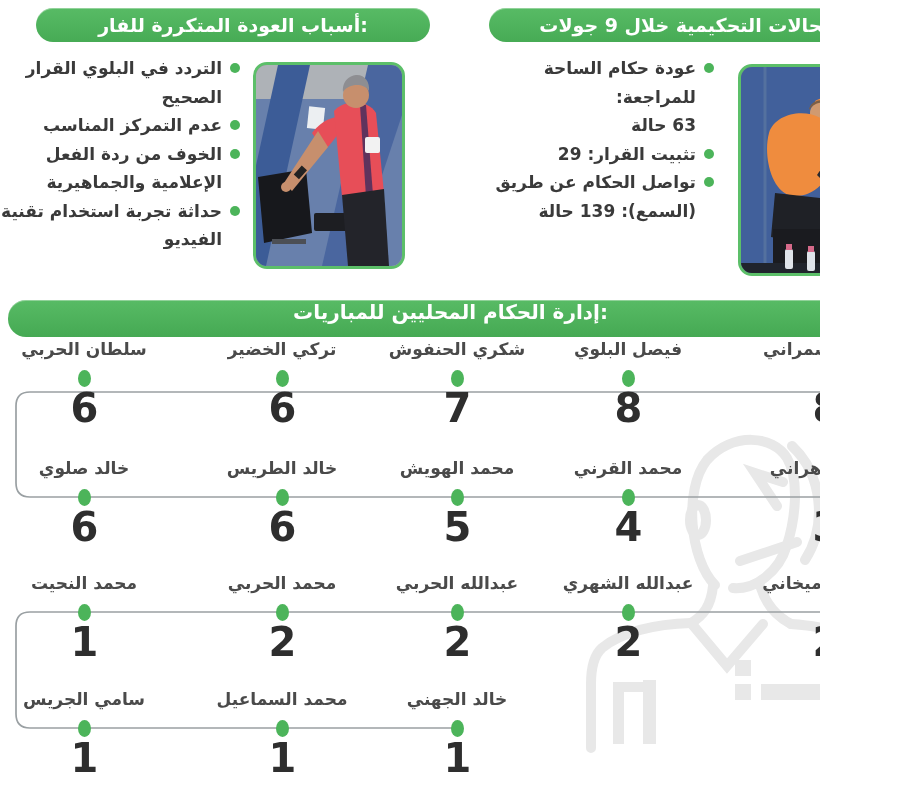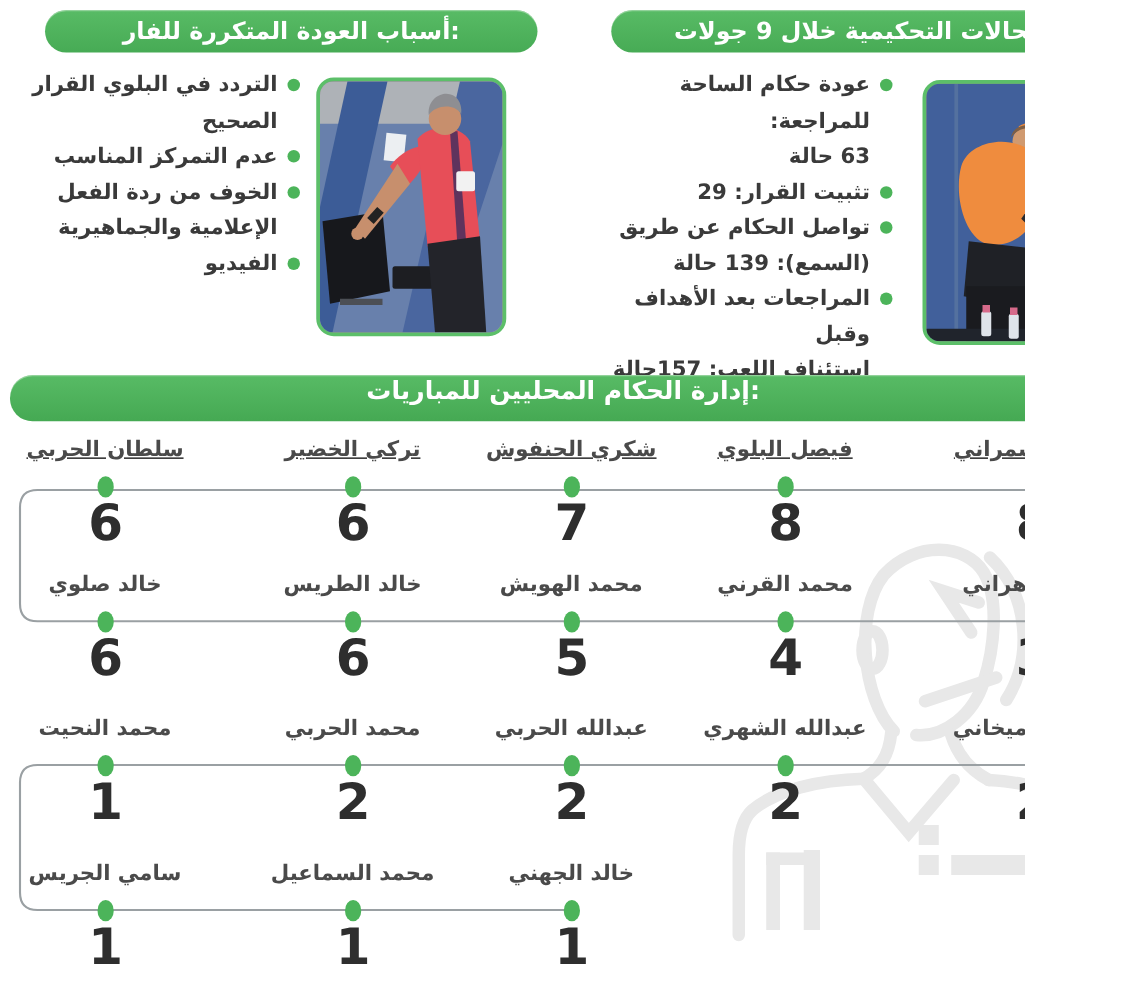--- a/index.html
+++ b/index.html
@@ -32,21 +32,21 @@
   #photo-right{left:738px;top:64px;width:154px;height:206px;}
   .photo svg{display:block;width:100%;height:100%;}
 
   
   #watermark,#serpentine{position:absolute;pointer-events:none;}
   #watermark{left:555px;top:420px;}
   #serpentine{left:0;top:0;}
 
   .cell{position:absolute;width:160px;text-align:center;}
   .col0{left:4px;}  .col1{left:202px;} .col2{left:377px;} .col3{left:548px;} .col4{left:746px;}
-  .row0{top:347px;text-decoration:underline;} .row1{top:455px;}  .row2{top:570px;}  .row3{top:686px;}
+  .row0{top:336px;} .row1{top:455px;}  .row2{top:570px;}  .row3{top:686px;}
   .ref-name{height:30px;line-height:26px;font-size:17px;font-weight:bold;color:#4a4a4a;direction:rtl;}
   .dot{position:absolute;left:50%;top:34px;width:13px;height:17px;margin-left:-6.5px;
        border-radius:50%;background:#4cb45a;}
   .ref-value{position:absolute;left:0;top:50px;width:100%;line-height:44px;font-size:40px;
        font-weight:bold;color:#2e2e2e;letter-spacing:-1px;}
 </style>
 </head>
 <body>
 
 <div id="canvas">
@@ -67,43 +67,39 @@
         <span class="bdot"></span>
       <div>عدم التمركز المناسب</div>
       </li>
     <li>
         <span class="bdot"></span>
       <div>الخوف من ردة الفعل</div>
       <div>الإعلامية والجماهيرية</div>
       </li>
     <li>
         <span class="bdot"></span>
+      <div>حداثة تجربة استخدام تقنية</div>
       <div>الفيديو</div>
       </li>
   </ul>
 
   <ul id="list-right" class="blist">
     <li>
         <span class="bdot"></span>
       <div>عودة حكام الساحة للمراجعة:</div>
       <div>63 حالة</div>
       </li>
     <li>
         <span class="bdot"></span>
       <div>تثبيت القرار: 29</div>
       </li>
     <li>
         <span class="bdot"></span>
       <div>تواصل الحكام عن طريق</div>
       <div>(السمع): 139 حالة</div>
-      </li>
-    <li>
-        <span class="bdot"></span>
-      <div>المراجعات بعد الأهداف وقبل</div>
-      <div>استئناف اللعب: 157حالة</div>
       </li>
   </ul>
 
   <div id="photo-left" class="photo">
     <svg viewBox="0 0 146 201">
       <rect x="0" y="0" width="146" height="201" fill="#aeb2b7"></rect>
       <rect x="0" y="34" width="146" height="167" fill="#6880ac"></rect>
       <path d="M22,0 L54,0 L10,201 L-22,201 Z" fill="#3c5c97"></path>
       <path d="M112,0 L146,0 L146,50 L96,201 L66,201 Z" fill="#4a669f"></path>
       <rect x="52" y="42" width="16" height="22" fill="#eceff2" transform="rotate(6 60 53)"></rect>

